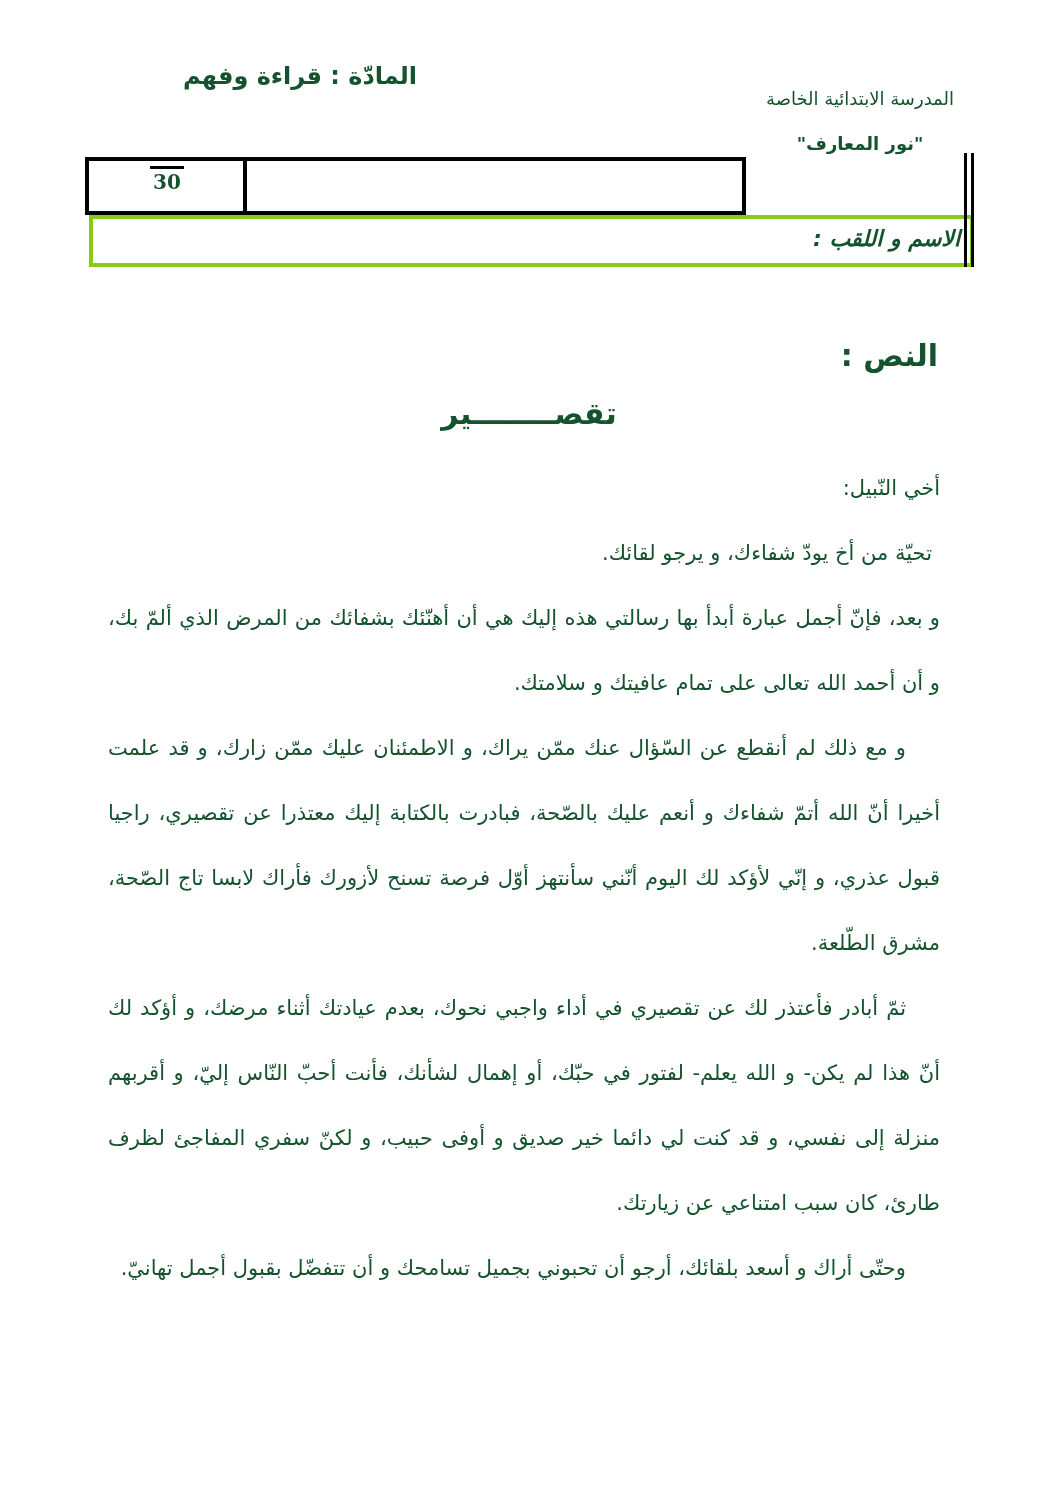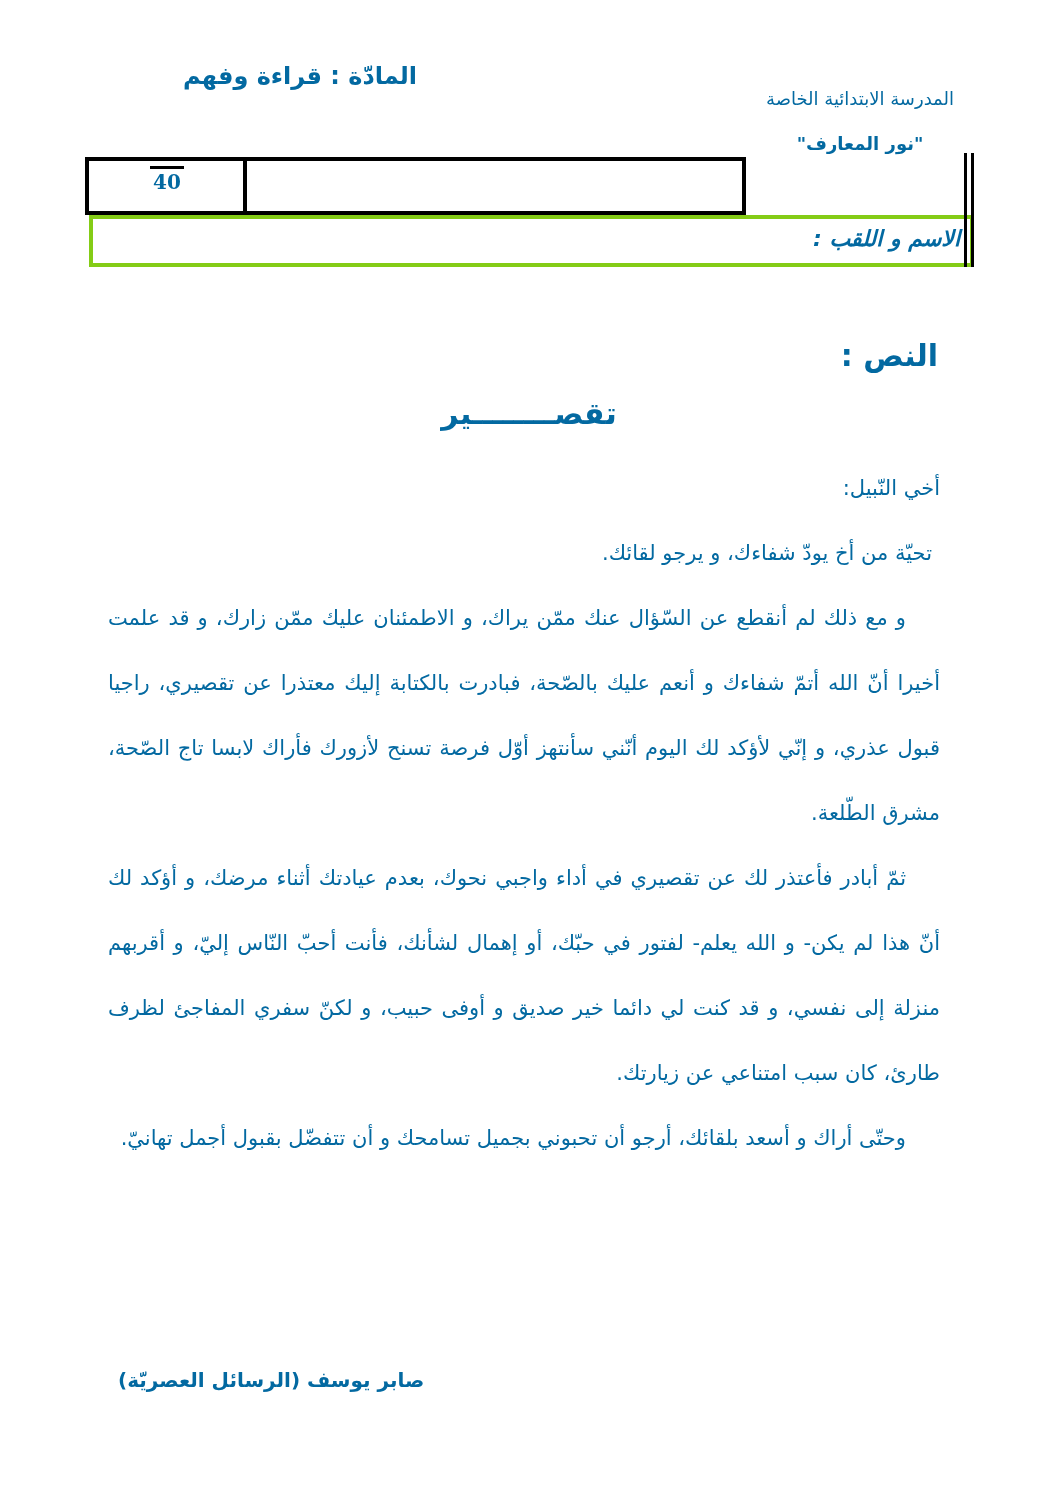--- a/index.html
+++ b/index.html
@@ -8,21 +8,21 @@
     background: #e8e8e8;
   }
   .page {
     position: relative;
     width: 1058px;
     height: 1497px;
     margin: 0 auto;
     background: #ffffff;
     overflow: hidden;
     font-family: "DejaVu Sans", sans-serif;
-    color: #0369a1;
+    color: #14532d;
   }
   
   .subject {
     position: absolute;
     left: 183px;
     top: 62px;
     font-size: 24px;
     font-weight: bold;
     direction: rtl;
     white-space: nowrap;
@@ -162,38 +162,38 @@
   <div class="subject">المادّة : قراءة وفهم</div>
 
   <div class="school-block">
     <div class="school-line1">المدرسة الابتدائية الخاصة</div>
     <div class="school-line2">"نور المعارف"</div>
   </div>
 
   <div class="score-outer-box">
     <div class="score-divider"></div>
     <div class="score-value">
-      <span class="overline-bar">40</span>
+      <span class="overline-bar">30</span>
     </div>
   </div>
 
   <div class="name-row">
     <div class="name-label">الاسم و اللقب :</div>
   </div>
 
   <div class="right-double-line-a"></div>
   <div class="right-double-line-b"></div>
 
   <div class="section-label">النص :</div>
 
   <div class="text-title">تقصــــــــير</div>
 
   <div class="body-text">
     <p class="salutation">أخي النّبيل:</p>
     <p class="small-indent">تحيّة من أخ يودّ شفاءك، و يرجو لقائك.</p>
+    <p>و بعد، فإنّ أجمل عبارة أبدأ بها رسالتي هذه إليك هي أن أهنّئك بشفائك من المرض الذي ألمّ بك، و أن أحمد الله تعالى على تمام عافيتك و سلامتك.</p>
     <p class="indent">و مع ذلك لم أنقطع عن السّؤال عنك ممّن يراك، و الاطمئنان عليك ممّن زارك، و قد علمت أخيرا أنّ الله أتمّ شفاءك و أنعم عليك بالصّحة، فبادرت بالكتابة إليك معتذرا عن تقصيري، راجيا قبول عذري، و إنّي لأؤكد لك اليوم أنّني سأنتهز أوّل فرصة تسنح لأزورك فأراك لابسا تاج الصّحة، مشرق الطّلعة.</p>
     <p class="indent">ثمّ أبادر فأعتذر لك عن تقصيري في أداء واجبي نحوك، بعدم عيادتك أثناء مرضك، و أؤكد لك أنّ هذا لم يكن- و الله يعلم- لفتور في حبّك، أو إهمال لشأنك، فأنت أحبّ النّاس إليّ، و أقربهم منزلة إلى نفسي، و قد كنت لي دائما خير صديق و أوفى حبيب، و لكنّ سفري المفاجئ لظرف طارئ، كان سبب امتناعي عن زيارتك.</p>
     <p class="indent">وحتّى أراك و أسعد بلقائك، أرجو أن تحبوني بجميل تسامحك و أن تتفضّل بقبول أجمل تهانيّ.</p>
   </div>
 
-  <div class="signature">صابر يوسف (الرسائل العصريّة)</div>
 
 </div>
 
 </body></html>

